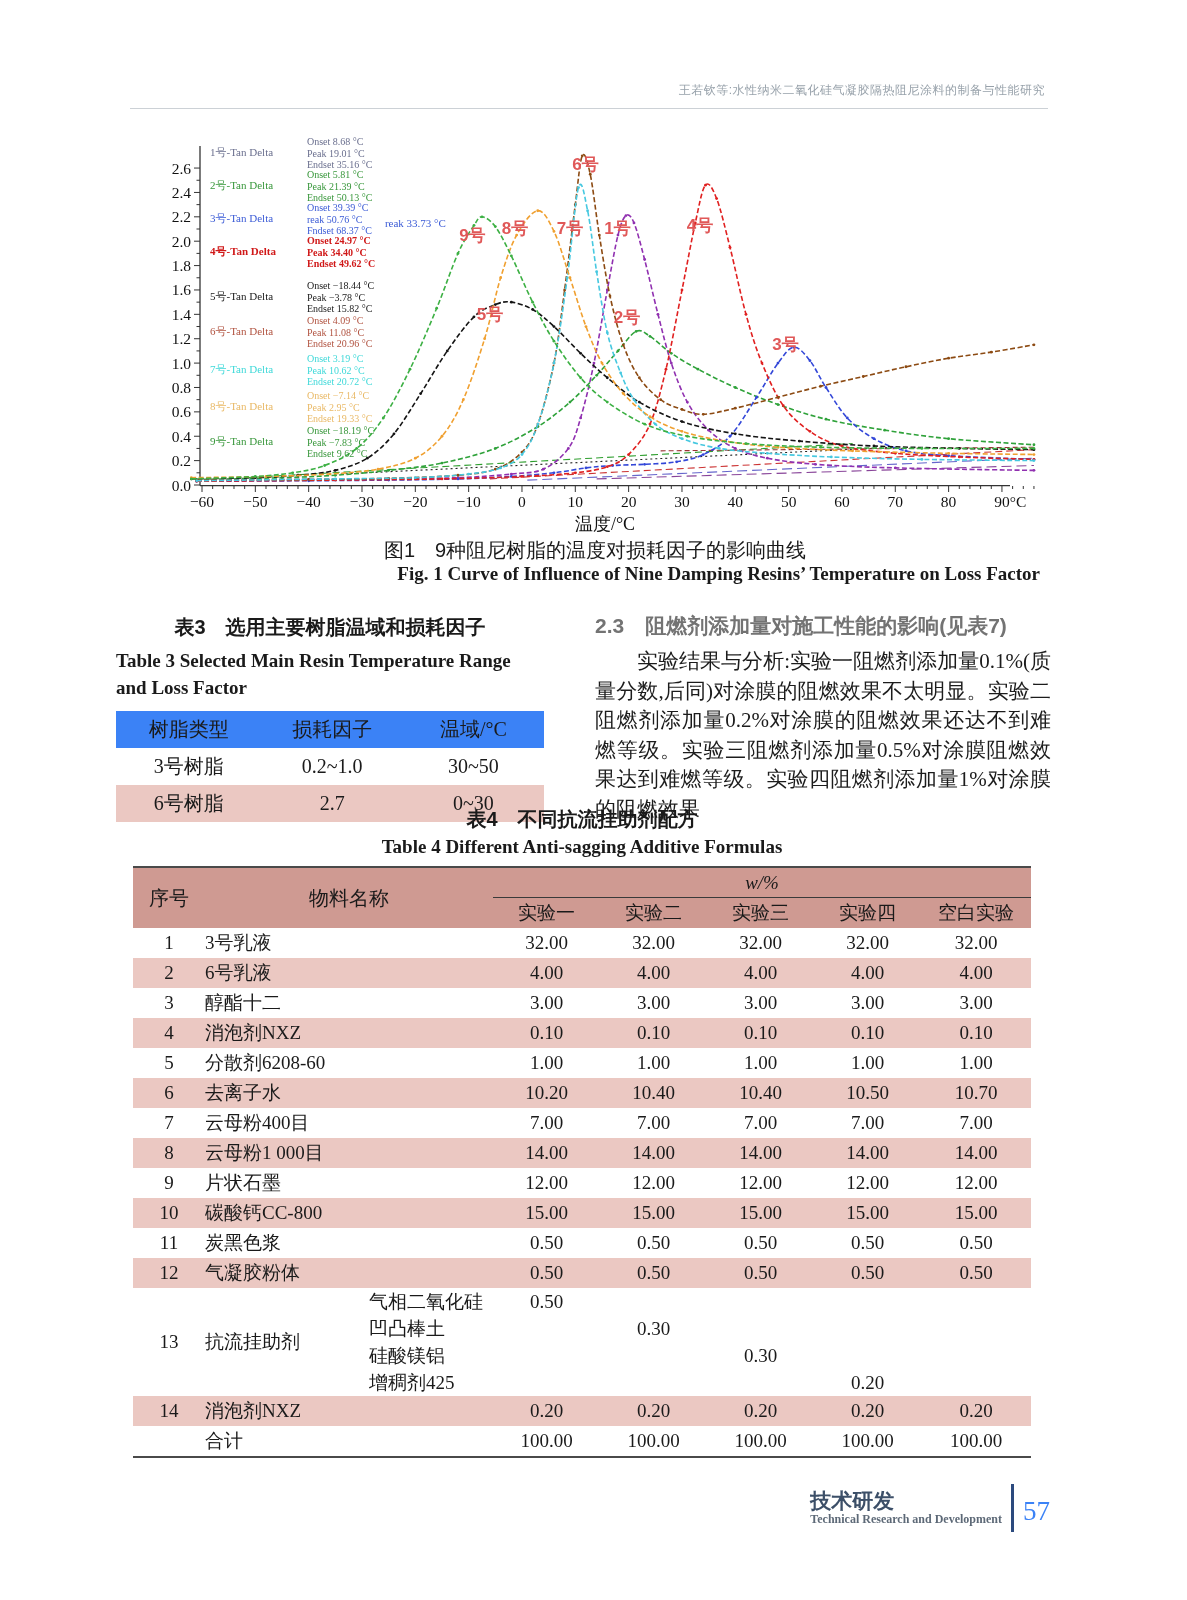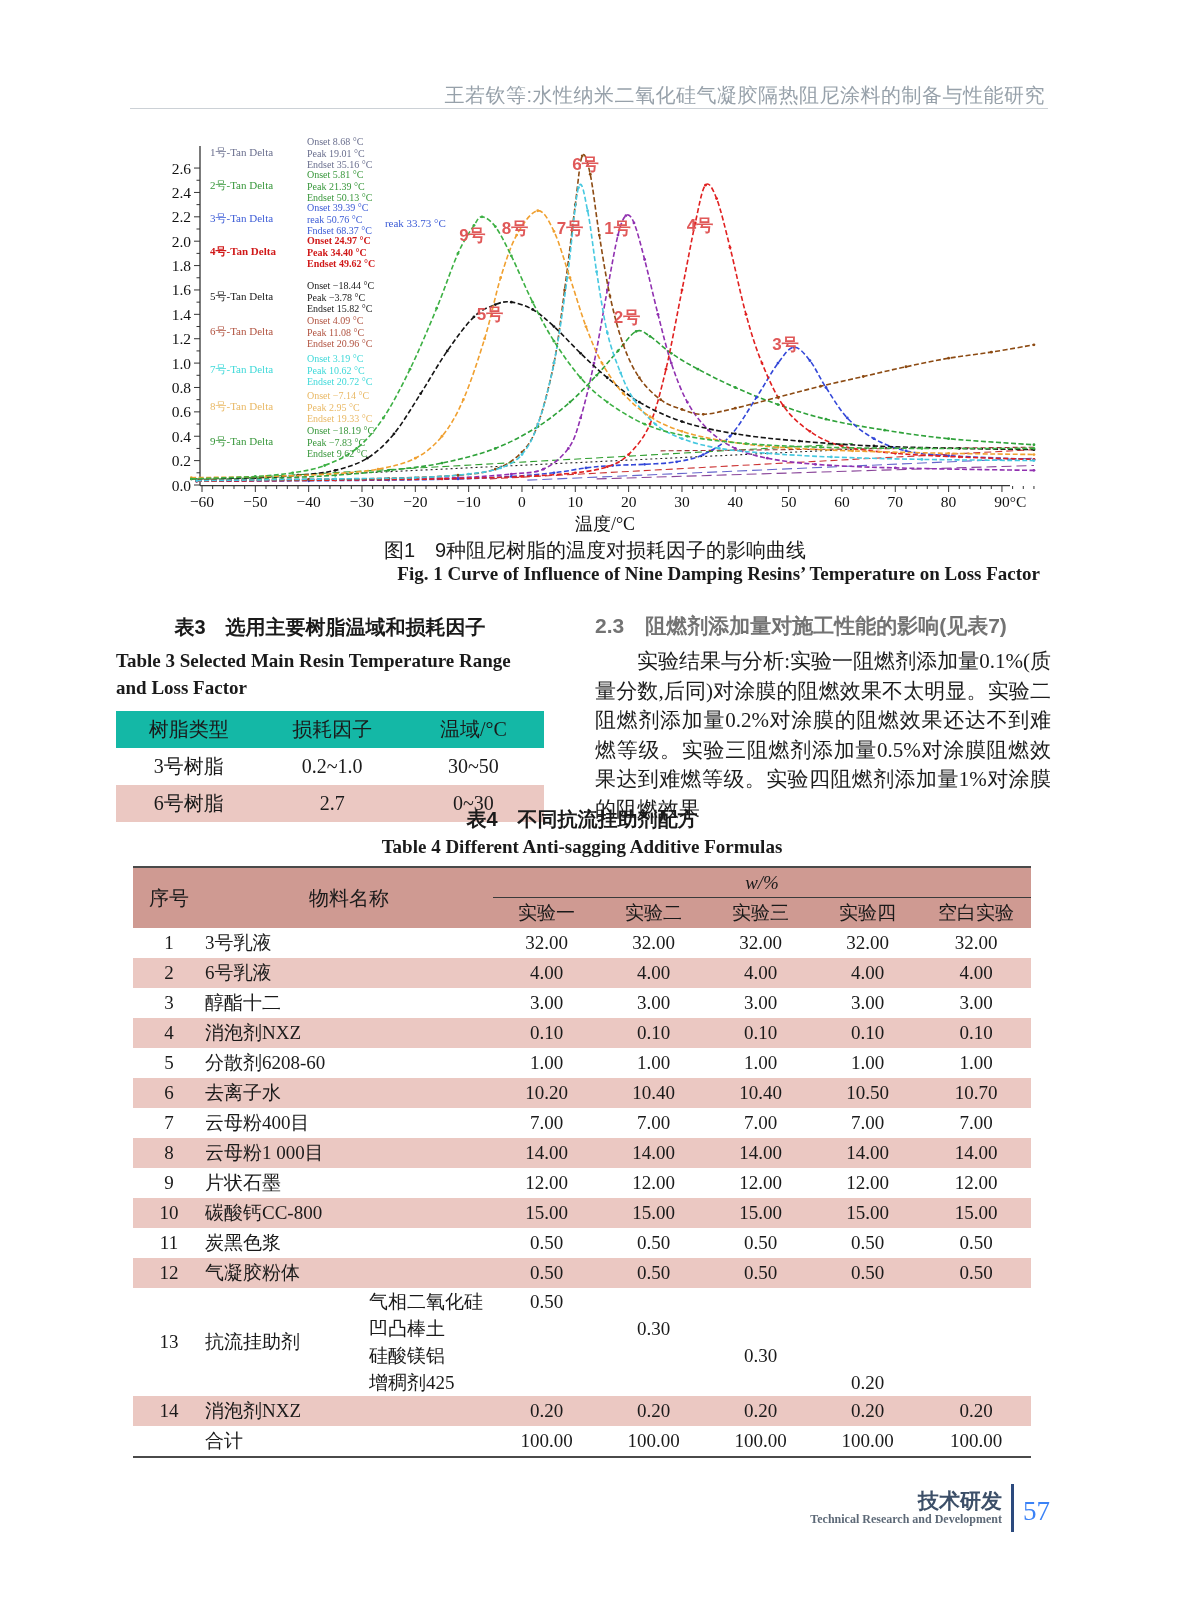--- a/index.html
+++ b/index.html
@@ -1,50 +1,50 @@
 <!DOCTYPE html>
 <html><head>
 <meta charset="utf-8">
 <style>
   html,body{margin:0;padding:0;background:#9a9a9a;}
   .page{position:relative;width:1187px;height:1600px;margin:0 auto;background:#ffffff;overflow:hidden;
         font-family:"Liberation Serif","DejaVu Serif",serif;color:#1a1a1a;}
   .running-head{position:absolute;top:82px;left:130px;width:915px;text-align:right;
-        font-family:"Liberation Sans","DejaVu Sans",sans-serif;font-size:20px;color:#97a1aa;letter-spacing:.5px;}
+        font-family:"Liberation Sans","DejaVu Sans",sans-serif;font-size:12px;color:#97a1aa;letter-spacing:.5px;}
   .head-rule{position:absolute;top:108px;left:130px;width:918px;border-top:1.5px solid #ccd1d6;}
   .figwrap{position:absolute;top:128px;left:150px;width:890px;height:410px;}
   .cap-cn{position:absolute;top:537px;left:150px;width:890px;text-align:center;
         font-family:"Liberation Sans","DejaVu Sans",sans-serif;font-weight:normal;font-size:20px;}
   .cap-en{position:absolute;top:563px;left:150px;width:890px;text-align:right;
         font-weight:bold;font-size:19px;}
   .leftcol{position:absolute;top:614px;left:116px;width:428px;}
   .t3-cn{text-align:center;font-family:"Liberation Sans","DejaVu Sans",sans-serif;font-weight:bold;font-size:20px;margin-bottom:6px;}
   .t3-en{text-align:left;font-weight:bold;font-size:19px;line-height:27px;margin-bottom:10px;}
   table{border-collapse:collapse;table-layout:fixed;}
   .t3{width:428px;font-size:20px;}
   .t3 td{height:37px;text-align:center;padding:0;}
-  .t3 .hdr{background:#14b8a6;}
+  .t3 .hdr{background:#3b82f6;}
   .t3 tr.pink{background:#ebc8c2;}
   .rightcol{position:absolute;top:612px;left:595px;width:456px;}
   .sec-head{font-family:"Liberation Sans","DejaVu Sans",sans-serif;font-weight:bold;font-size:21px;color:#737373;}
   .sec-body{margin-top:7px;font-size:21px;line-height:29.5px;text-align:justify;text-indent:2em;color:#1c1c1c;}
   .t4block{position:absolute;top:806px;left:133px;width:898px;}
   .t4-cn{text-align:center;font-family:"Liberation Sans","DejaVu Sans",sans-serif;font-weight:bold;font-size:20px;}
   .t4-en{text-align:center;font-weight:bold;font-size:19px;margin:3px 0 8px 0;}
   .t4{width:898px;font-size:19px;border-top:2px solid #4a4a4a;border-bottom:2px solid #4a4a4a;}
   .t4 td{height:30px;text-align:center;padding:0;overflow:hidden;white-space:nowrap;}
   .t4 thead td{background:#cf9a92;}
   .t4 tr.pink td{background:#ebc8c2;}
   .t4 td.mat{text-align:left;}
   .t4 td.sub{text-align:left;padding-left:3px;}
   .t4 td.wpct{font-style:italic;border-bottom:1.5px solid #3a3a3a;height:29px;}
   .t4 td.hno,.t4 td.hmat{font-size:20px;}
   .t4 tbody td.subrow{height:27px;}
   .footer{position:absolute;top:1484px;left:600px;width:450px;display:flex;justify-content:flex-end;align-items:center;gap:9px;}
-  .f-txt{text-align:right;margin-left:10px;}
+  .f-txt{margin-left:10px;}
   .f-cn{font-family:"Liberation Sans","DejaVu Sans",sans-serif;font-weight:bold;font-size:21px;color:#3c4f68;line-height:22px;}
   .f-en{font-weight:bold;font-size:12px;color:#5d6977;}
   .f-bar{width:3px;height:48px;background:#2c4a7e;}
   .f-num{font-size:27px;color:#3b82f6;padding-top:6px;}
 </style>
 </head>
 <body>
 
 <div class="page">
 

